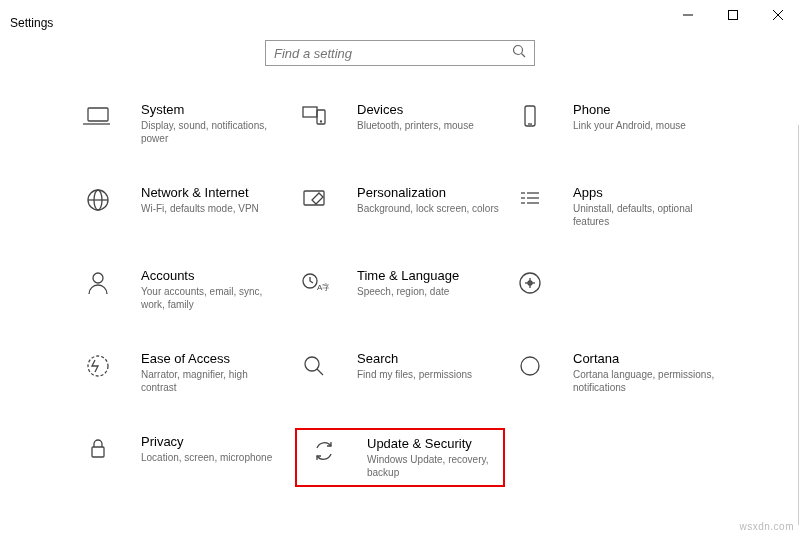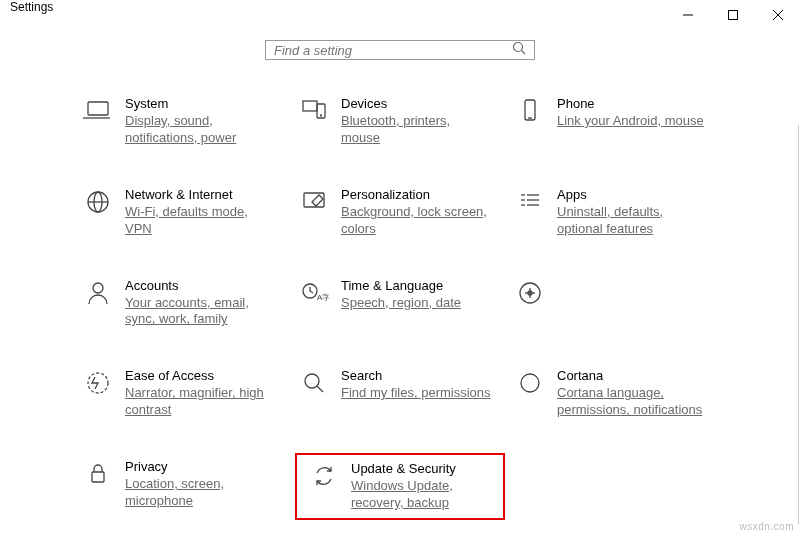--- a/index.html
+++ b/index.html
@@ -1,34 +1,34 @@
 <!DOCTYPE html>
 <html><head>
   <meta charset="utf-8">
   <style>
     * { box-sizing: border-box; margin: 0; padding: 0; font-family: "Segoe UI", Tahoma, sans-serif; }
     body { width: 800px; height: 540px; background: #fff; overflow: hidden; position: relative; }
-    .titlebar { display: flex; align-items: flex-start; height: 30px; padding: 0 0 0 10px; }
+    .titlebar { display: flex; align-items: flex-end; height: 30px; padding: 0 0 0 10px; }
     .titlebar-title { font-size: 12px; color: #000; }
     .titlebar-spacer { flex: 1; }
     .win-btn { width: 45px; height: 30px; display: flex; align-items: center; justify-content: center; background: transparent; border: none; cursor: pointer; }
     .win-btn svg { stroke: #000; stroke-width: 1; fill: none; }
     .content { padding: 10px 0 0 0; }
     .search-wrap { display: flex; justify-content: center; margin-bottom: 30px; }
-    .search-box { width: 270px; height: 20px; border: 1px solid #999; background: #fff; display: flex; align-items: center; padding: 0 8px; }
+    .search-box { width: 270px; height: 26px; border: 1px solid #999; background: #fff; display: flex; align-items: center; padding: 0 8px; }
     .search-input { flex: 1; border: none; outline: none; font-size: 13px; font-style: italic; color: #777; background: transparent; }
     .search-icon { color: #555; }
     .grid-wrap { display: flex; justify-content: center; position: relative; }
     .grid { display: grid; grid-template-columns: repeat(3, 210px); column-gap: 6px; row-gap: 28px; padding: 0 10px; }
-    .cat { display: flex; align-items: flex-start; gap: 12px; cursor: pointer; padding: 6px 4px; }
+    .cat { display: flex; align-items: flex-start; gap: 28px; cursor: pointer; padding: 6px 4px; }
     .cat-icon { width: 30px; height: 30px; flex-shrink: 0; display: flex; align-items: center; justify-content: center; }
     .cat-icon svg { stroke: #444; stroke-width: 1.3; fill: none; }
     .cat-text { display: flex; flex-direction: column; }
     .cat-title { font-size: 13px; color: #000; margin-bottom: 2px; }
-    .cat-desc { font-size: 13px; color: #6b6b6b; line-height: 1.3; max-width: 150px; text-decoration: underline; }
+    .cat-desc { font-size: 10px; color: #6b6b6b; line-height: 1.3; max-width: 150px; }
     .highlighted { border: 2px solid #e60000; padding-left: 12px; }
     .scroll-indicator { position: absolute; right: 1px; top: 125px; width: 1px; height: 400px; background: #ccc; }
     .watermark { position: absolute; right: 6px; bottom: 8px; font-size: 10px; color: #bbb; letter-spacing: 0.5px; }
   </style>
 </head>
 <body>
 
 <div class="titlebar">
   <span class="titlebar-title">Settings</span>
   <div class="titlebar-spacer"></div>

